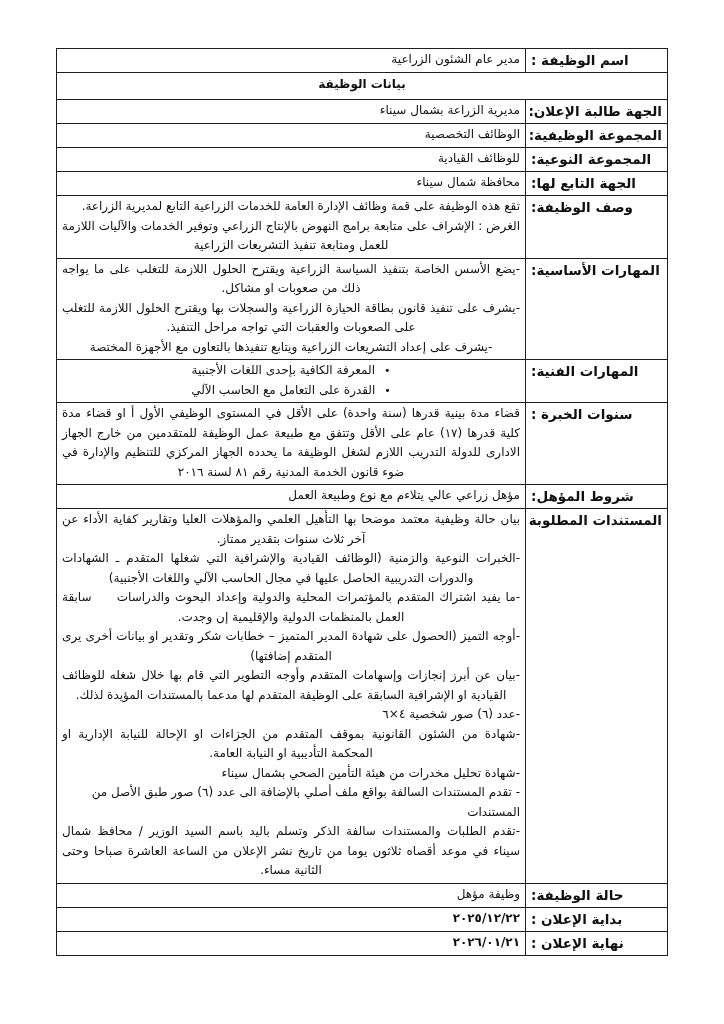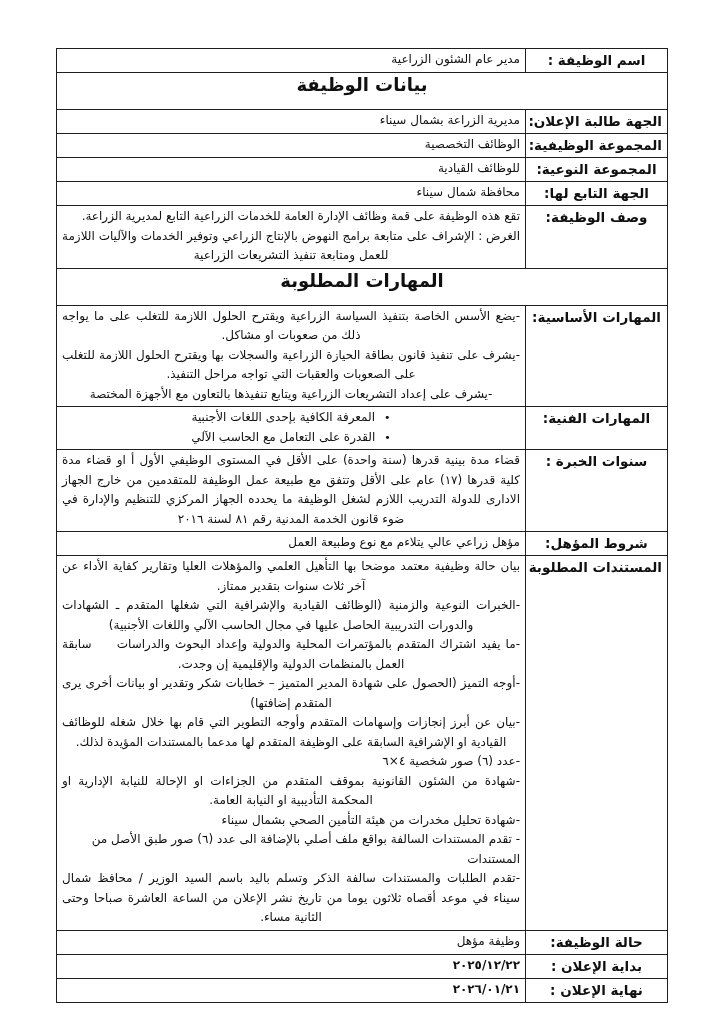--- a/index.html
+++ b/index.html
@@ -29,34 +29,34 @@
   col.c-label { width: 142px; }
   td {
     border: 1px solid #1f1f1f;
     vertical-align: top;
     padding: 1px 5px 2px 5px;
   }
   td.label {
     font-weight: bold;
     font-size: 13.5px;
     line-height: 20px;
-    text-align: center;
+    text-align: left;
     white-space: nowrap;
     overflow: hidden;
   }
   td.value {
     font-size: 12px;
     line-height: 19.5px;
   }
   td.section {
     text-align: center;
     font-weight: bold;
-    font-size: 18px;
+    font-size: 12px;
     line-height: 21px;
-    padding: 1px 0 14px 0;
+    padding: 1px 0 4px 0;
   }
   .value .line   { text-align: right; }
   .value .center { }
   .value .para   { text-align: justify; text-align-last: center; }
   .value .bullet {
     display: flex;
     justify-content: center;
     gap: 9px;
     text-align: right;
   }
@@ -105,23 +105,20 @@
           <td class="value">
             <div class="line">محافظة شمال سيناء</div>
           </td>
         </tr>
         <tr>
           <td class="label">وصف الوظيفة:</td>
           <td class="value">
             <div class="line">تقع هذه الوظيفة على قمة وظائف الإدارة العامة للخدمات الزراعية التابع لمديرية الزراعة.</div>
             <div class="para">الغرض : الإشراف على متابعة برامج النهوض بالإنتاج الزراعي وتوفير الخدمات والآليات اللازمة للعمل ومتابعة تنفيذ التشريعات الزراعية</div>
           </td>
-        </tr>
-        <tr>
-          <td colspan="2" class="section">المهارات المطلوبة</td>
         </tr>
         <tr>
           <td class="label">المهارات الأساسية:</td>
           <td class="value">
             <div class="para">-يضع الأسس الخاصة بتنفيذ السياسة الزراعية ويقترح الحلول اللازمة للتغلب على ما يواجه ذلك من صعوبات او مشاكل.</div>
             <div class="para">-يشرف على تنفيذ قانون بطاقة الحيازة الزراعية والسجلات بها ويقترح الحلول اللازمة للتغلب على الصعوبات والعقبات التي تواجه مراحل التنفيذ.</div>
             <div class="para">-يشرف على إعداد التشريعات الزراعية ويتابع تنفيذها بالتعاون مع الأجهزة المختصة</div>
           </td>
         </tr>
         <tr>

